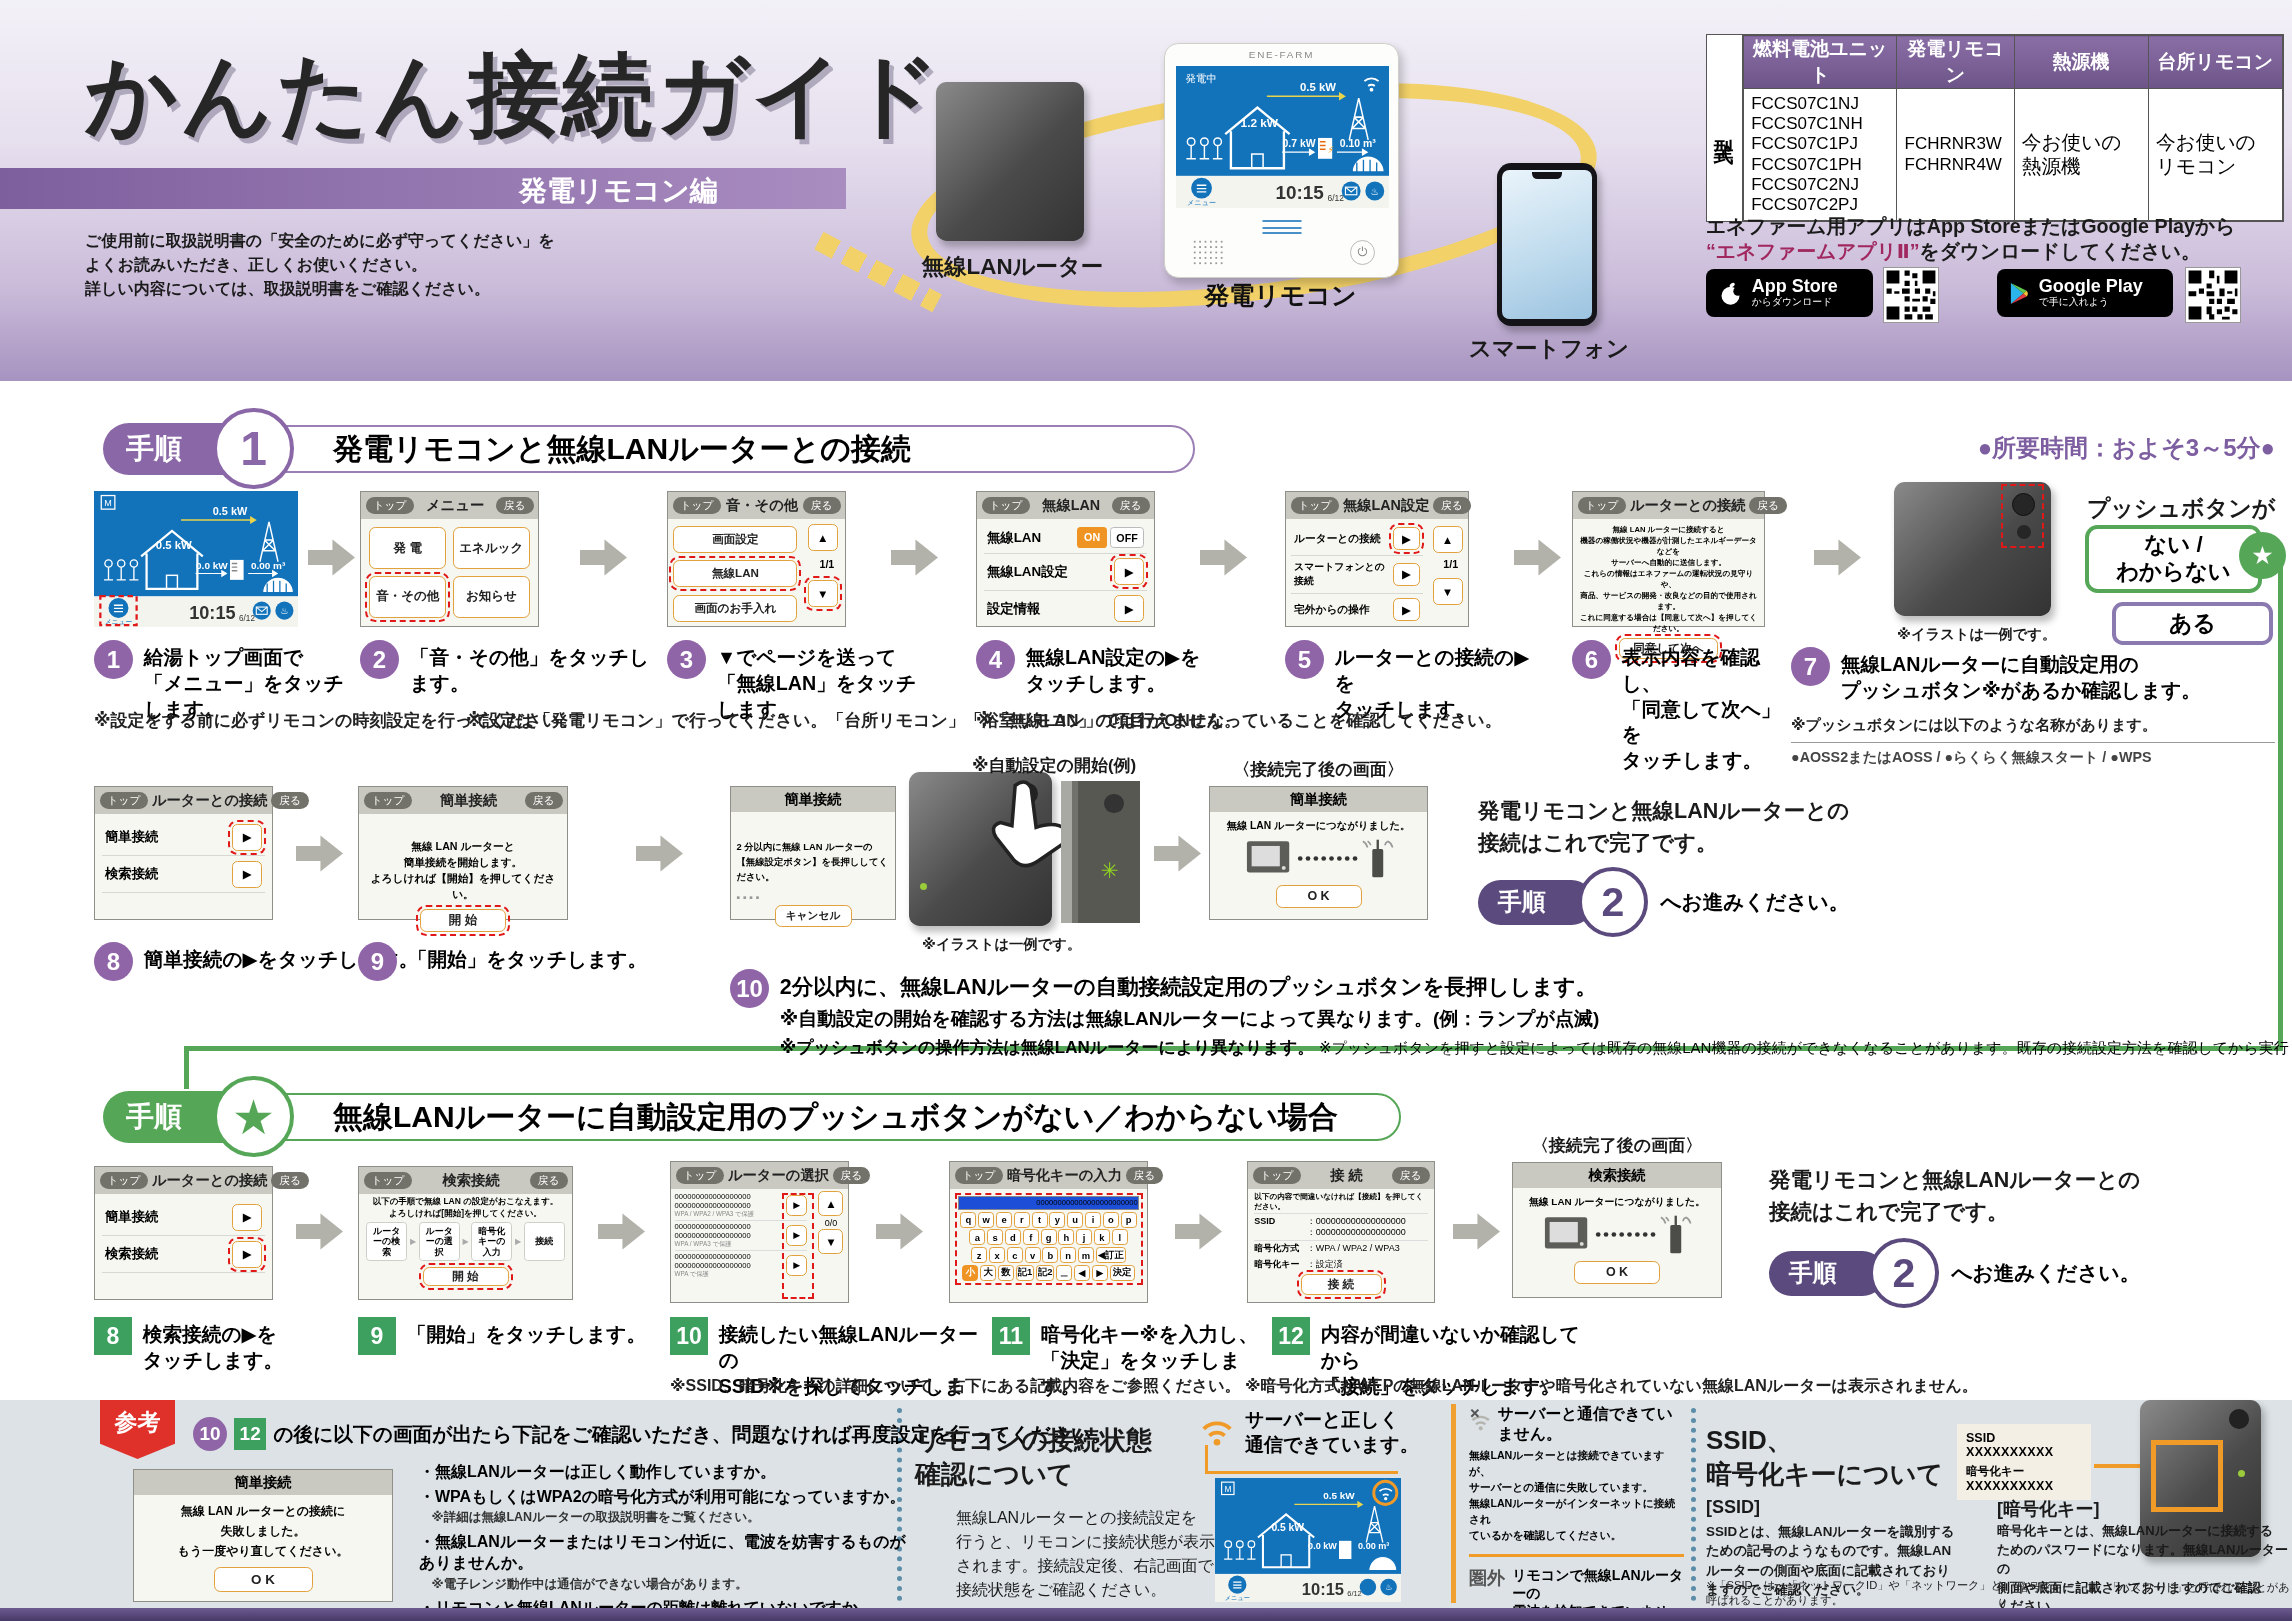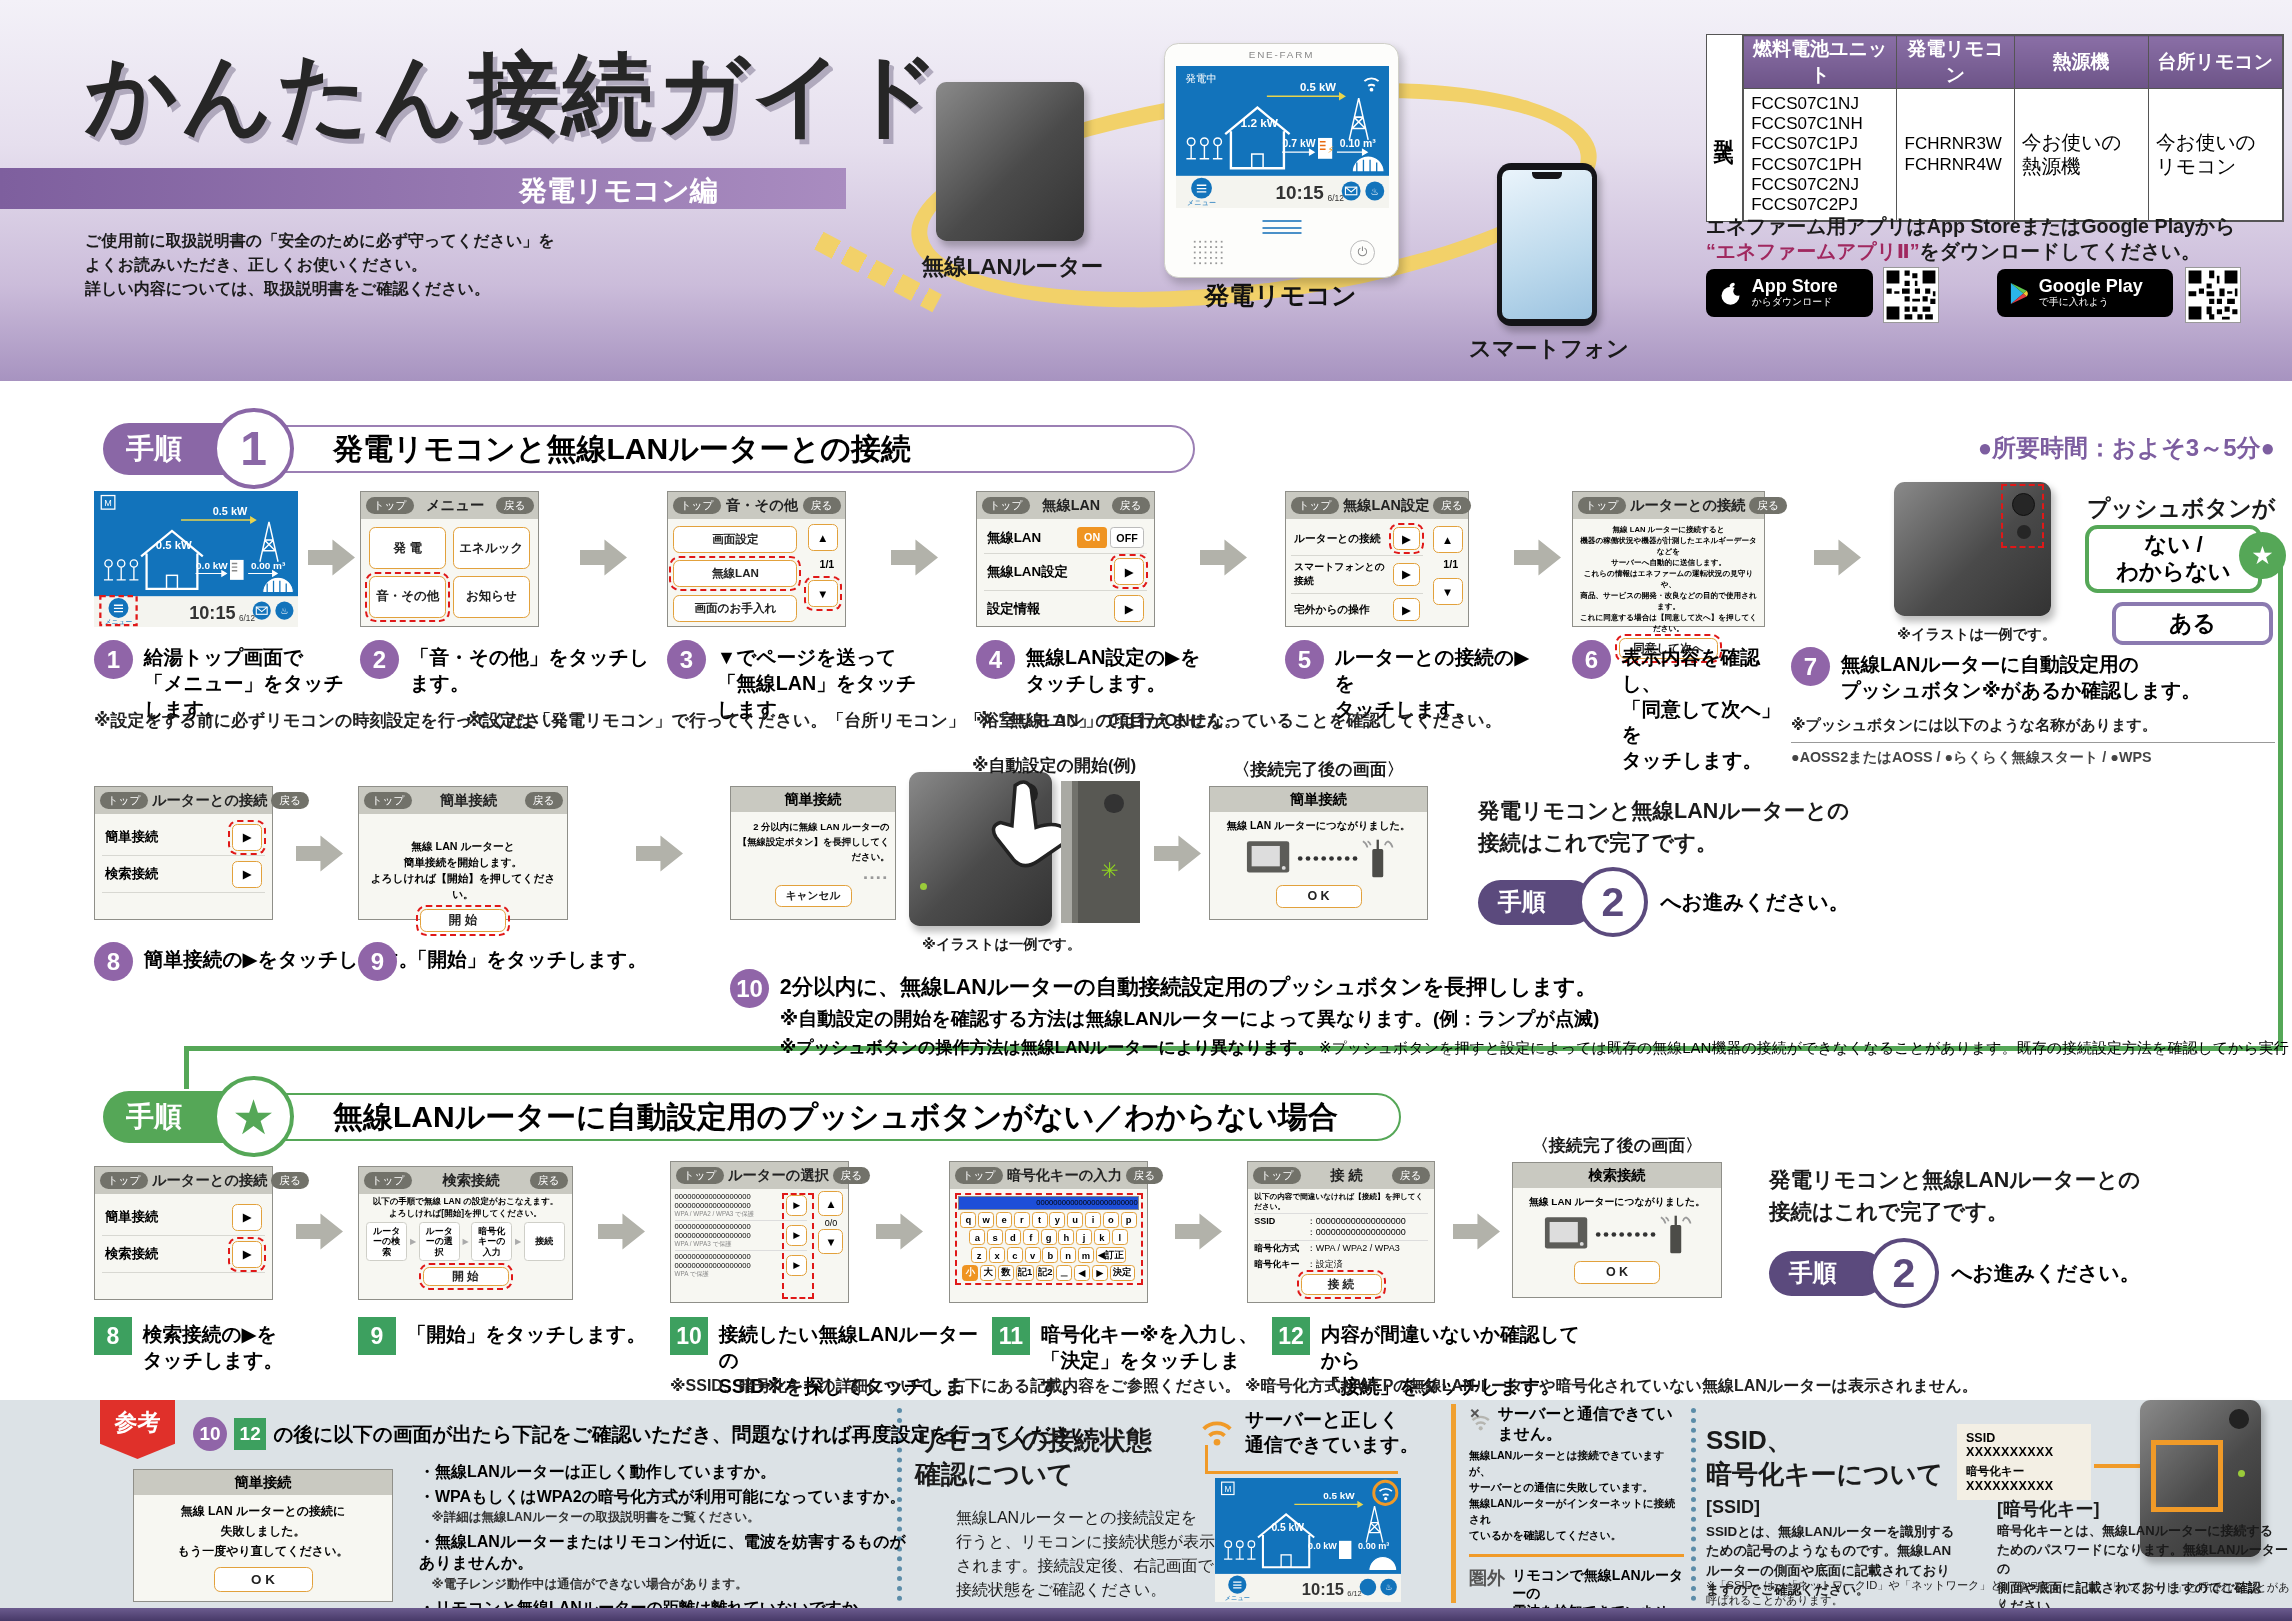--- a/index.html
+++ b/index.html
@@ -451,21 +451,21 @@
     </div>
   </div>
   <div class="slabel" style="left:358px;top:942px;width:358px">
       <div class="nc">9</div>
       <div class="tx">「開始」をタッチします。</div>
     </div>
   <div class="arrow" style="left:636px;top:833px"></div>
 
   <div class="scr" style="left:730px;top:786px;width:166px;height:134px">
     <div class="scr-h2">簡単接続</div>
-    <div class="scr-b" style="text-align:right;padding-top:7px">
+    <div class="scr-b" style="text-align:left;padding-top:27px">
       <div style="white-space:pre-line;font-size:9.4px;font-weight:bold;line-height:1.6">2 分以内に無線 LAN ルーターの
 【無線設定ボタン】を長押ししてください。</div>
       <div style="margin-top:7.2px;letter-spacing:2.7px;color:#999;font-size:10.7px">▪▪▪▪</div>
       <div class="obtn" style="width:77px;height:21.5px;font-size:10.7px;margin:1.8px auto 0">キャンセル</div>
     </div>
   </div>
 
   <div class="router" style="left:909px;top:772px;width:143px;height:154px">
     <div style="position:absolute;right:14.3px;top:10.7px;width:21.5px;height:21.5px;border-radius:50%;background:#222"></div>
     <div style="position:absolute;left:10.7px;bottom:36px;width:7.2px;height:7.2px;border-radius:50%;background:#9acb3a"></div>

